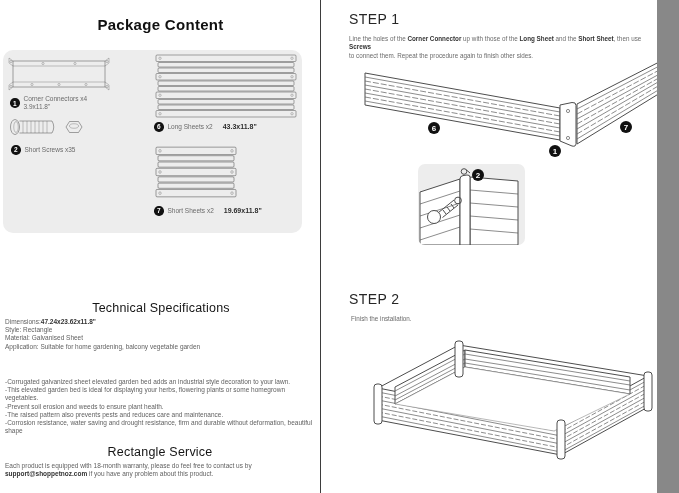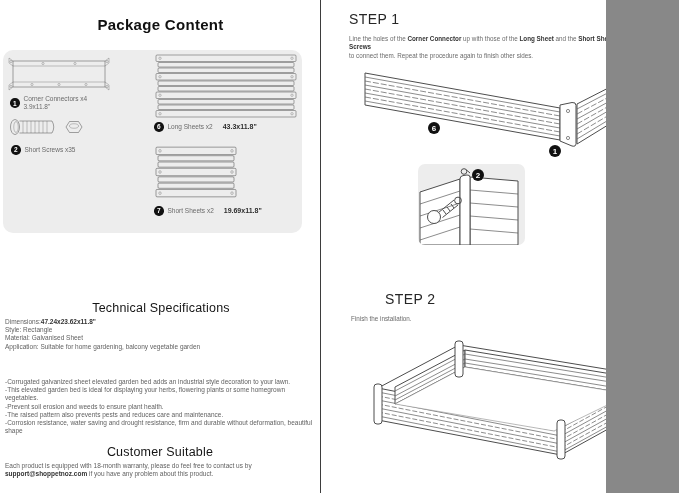--- a/index.html
+++ b/index.html
@@ -1,17 +1,17 @@
 <!DOCTYPE html>
 <html><head>
 <meta charset="utf-8">
 <style>
   * { margin:0; padding:0; box-sizing:border-box; }
   body { background:#888; font-family:"Liberation Sans", sans-serif; }
-  .page { position:relative; width:606px; height:493px; background:#fff; overflow:hidden;
+  .page { position:relative; width:657px; height:493px; background:#fff; overflow:hidden;
           color:#1c1c1c; }
   .abs { position:absolute; }
   .divider { position:absolute; left:320px; top:0; width:1px; height:493px; background:#3d3d3d; }
 
   .doc-title { position:absolute; left:0; top:16px; width:321px; text-align:center;
                font-size:15px; font-weight:600; letter-spacing:.3px; color:#111; }
 
   .panel { position:absolute; left:3px; top:50px; width:299px; height:183px;
            background:#ededed; border-radius:10px; }
 
@@ -170,21 +170,21 @@
 
   <div class="abs" style="left:5px;top:374px;width:312px;">
     <div class="small-txt" style="margin-top:4px;">-Corrugated galvanized sheet elevated garden bed adds an industrial style decoration to your lawn.</div>
     <div class="small-txt">-This elevated garden bed is ideal for displaying your herbs, flowering plants or some homegrown vegetables.</div>
     <div class="small-txt">-Prevent soil erosion and weeds to ensure plant health.</div>
     <div class="small-txt">-The raised pattern also prevents pests and reduces care and maintenance.</div>
     <div class="small-txt">-Corrosion resistance, water saving and drought resistance, firm and durable without deformation, beautiful shape</div>
   </div>
 
   <div class="abs" style="left:5px;top:445px;width:310px;">
-    <div class="sec-h">Customer Suitable</div>
+    <div class="sec-h">Rectangle Service</div>
     <div class="small-txt" style="margin-top:3px;">
       <span>Each product is equipped with 18-month warranty, please do feel free to contact us by </span><b>support@shoppetnoz.com</b><span> if you have any problem about this product.</span>
     </div>
   </div>
 
   <div class="abs step-h" style="left:349px;top:11px;">STEP 1</div>
 
   <div class="abs instr" style="left:349px;top:35px;width:314px;">
     <span>Line the holes of the </span><b>Corner Connector</b><span> up with those of the </span><b>Long Sheet</b><span> and the </span><b>Short Sheet</b><span>, then use </span><b>Screws</b>
     <div>to connect them. Repeat the procedure again to finish other sides.</div>
@@ -245,21 +245,21 @@
         <line x1="24.5" y1="53.5" x2="40" y2="41"></line>
         <line x1="25" y1="46" x2="28" y2="50"></line>
           <line x1="29" y1="43" x2="32" y2="47"></line>
         <line x1="33" y1="40" x2="36" y2="44"></line>
       </g>
       <circle cx="40" cy="36.5" r="3.4" class="ln"></circle>
     </svg>
   </div>
   <span class="badge lg abs" style="left:472px;top:169px;">2</span>
 
-  <div class="abs step-h" style="left:349px;top:291px;margin-left:36px;">STEP 2</div>
+  <div class="abs step-h" style="left:349px;top:291px;">STEP 2</div>
   <div class="abs instr" style="left:351px;top:315px;">Finish the installation.</div>
 
   <svg class="abs" style="left:358px;top:335px;" width="304" height="125" viewBox="0 0 304 125">
     <polygon points="20,53 203,89 203,120 20,85" class="face"></polygon>
     <g class="ln-t">
       <line x1="20" y1="57" x2="203" y2="93"></line>
         <line x1="20" y1="61" x2="203" y2="97" stroke-dasharray="5,2"></line>
       <line x1="20" y1="65" x2="203" y2="101"></line>
         <line x1="20" y1="69" x2="203" y2="105" stroke-dasharray="5,2"></line>
       <line x1="20" y1="73" x2="203" y2="109"></line>

